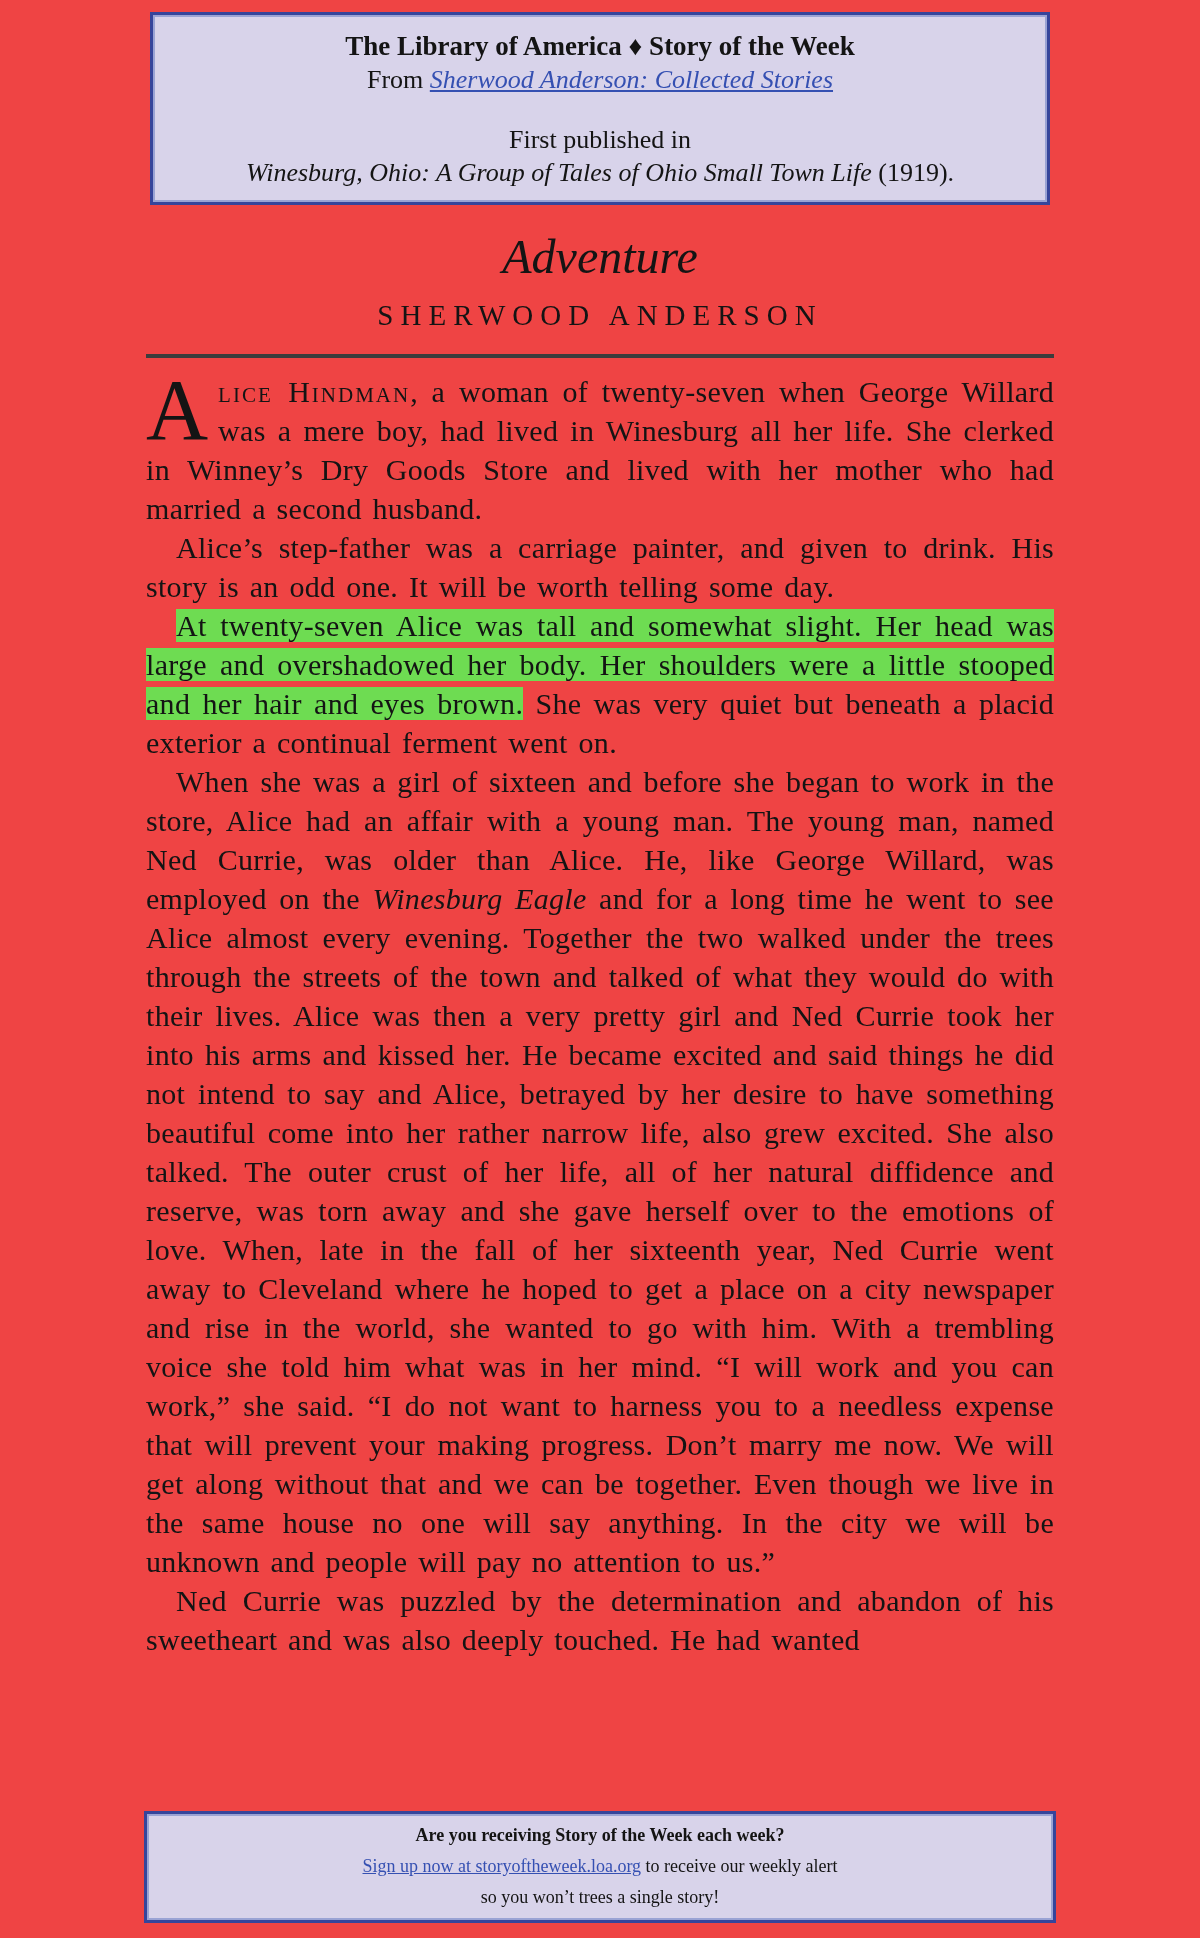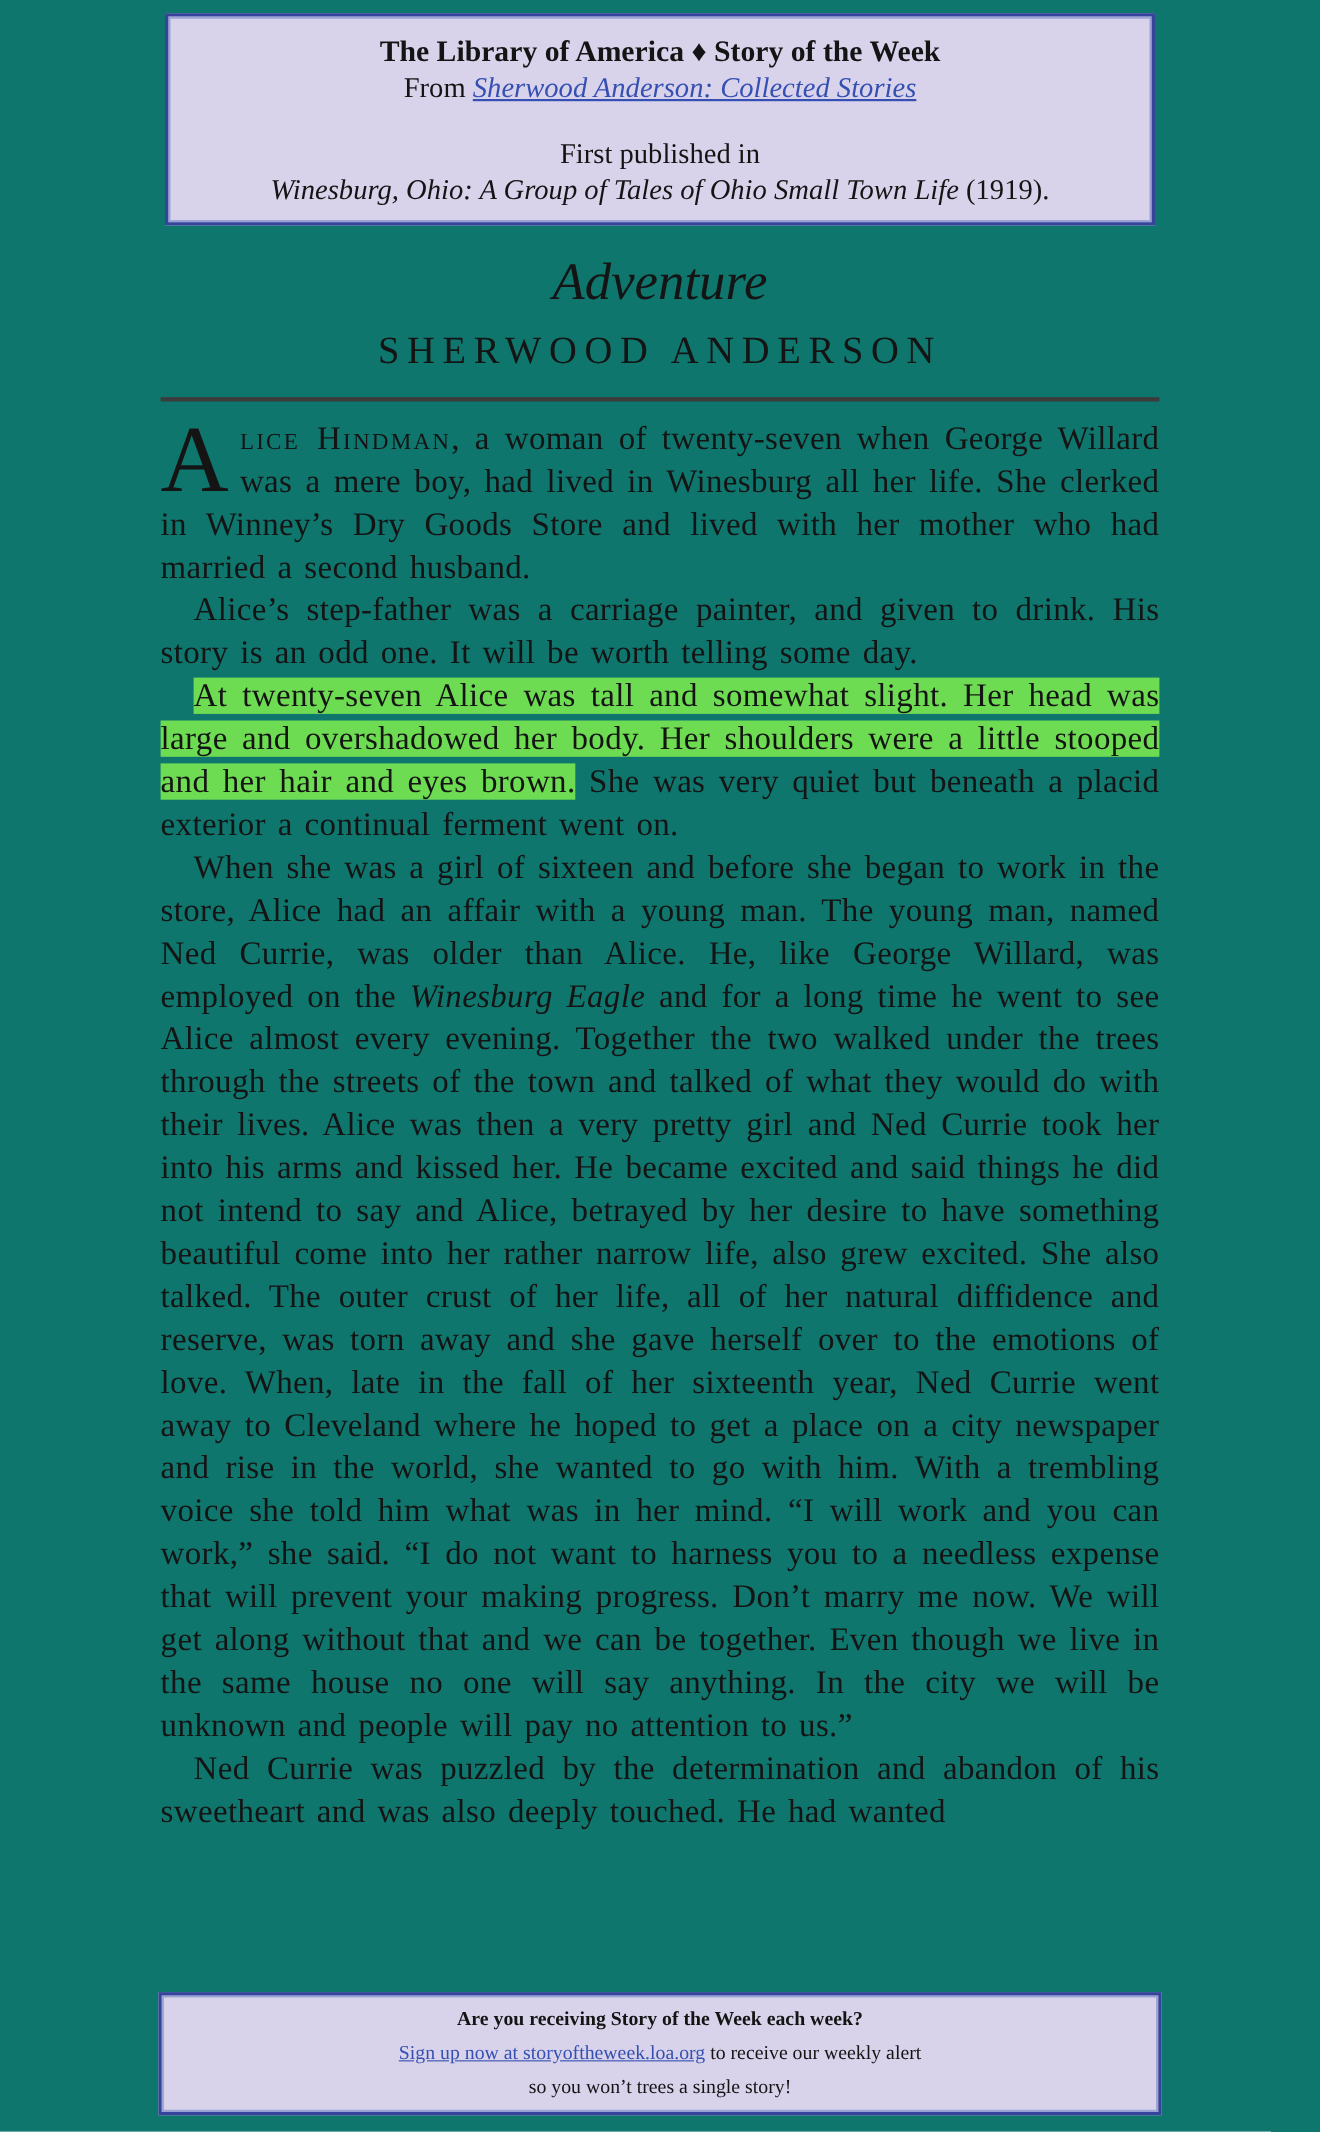--- a/index.html
+++ b/index.html
@@ -1,18 +1,18 @@
 <!DOCTYPE html>
 <html><head>
 <meta charset="utf-8">
 <style>
   html, body { margin: 0; padding: 0; background: #ffffff; }
   .page {
     width: 1200px; height: 1938px; position: relative; overflow: hidden;
-    background: #0f766e; color: #141414;
+    background: #ef4444; color: #141414;
     font-family: "Liberation Serif", "DejaVu Serif", serif;
   }
   
   .loa-box {
     box-sizing: border-box;
     background: #d8d3ea;
     border: 3px solid #36459b;
     box-shadow: inset 0 0 0 2px #9aa3d4;
     text-align: center;
   }
@@ -26,21 +26,21 @@
   .link { color: #3550b2; text-decoration: underline; cursor: pointer; }
   .italic { font-style: italic; }
   
   .story-title {
     margin: 26px 0 16px; text-align: center;
     font-style: italic; font-weight: normal;
     font-size: 48px; line-height: 52px;
   }
   .story-author {
     margin-top: 16px; text-align: center;
-    font-size: 35px; letter-spacing: 7px;
+    font-size: 29px; letter-spacing: 7px;
   }
   .rule { width: 908px; height: 4px; background: #3c3c3c; margin: 22px auto 0; }
   
   .body-text {
     width: 908px; margin: 14px auto 0;
     font-size: 30px; line-height: 39px;
     text-align: justify;
     letter-spacing: 0.3px; word-spacing: 3px;
   }
   .body-text p { margin: 0; text-indent: 30px; }

